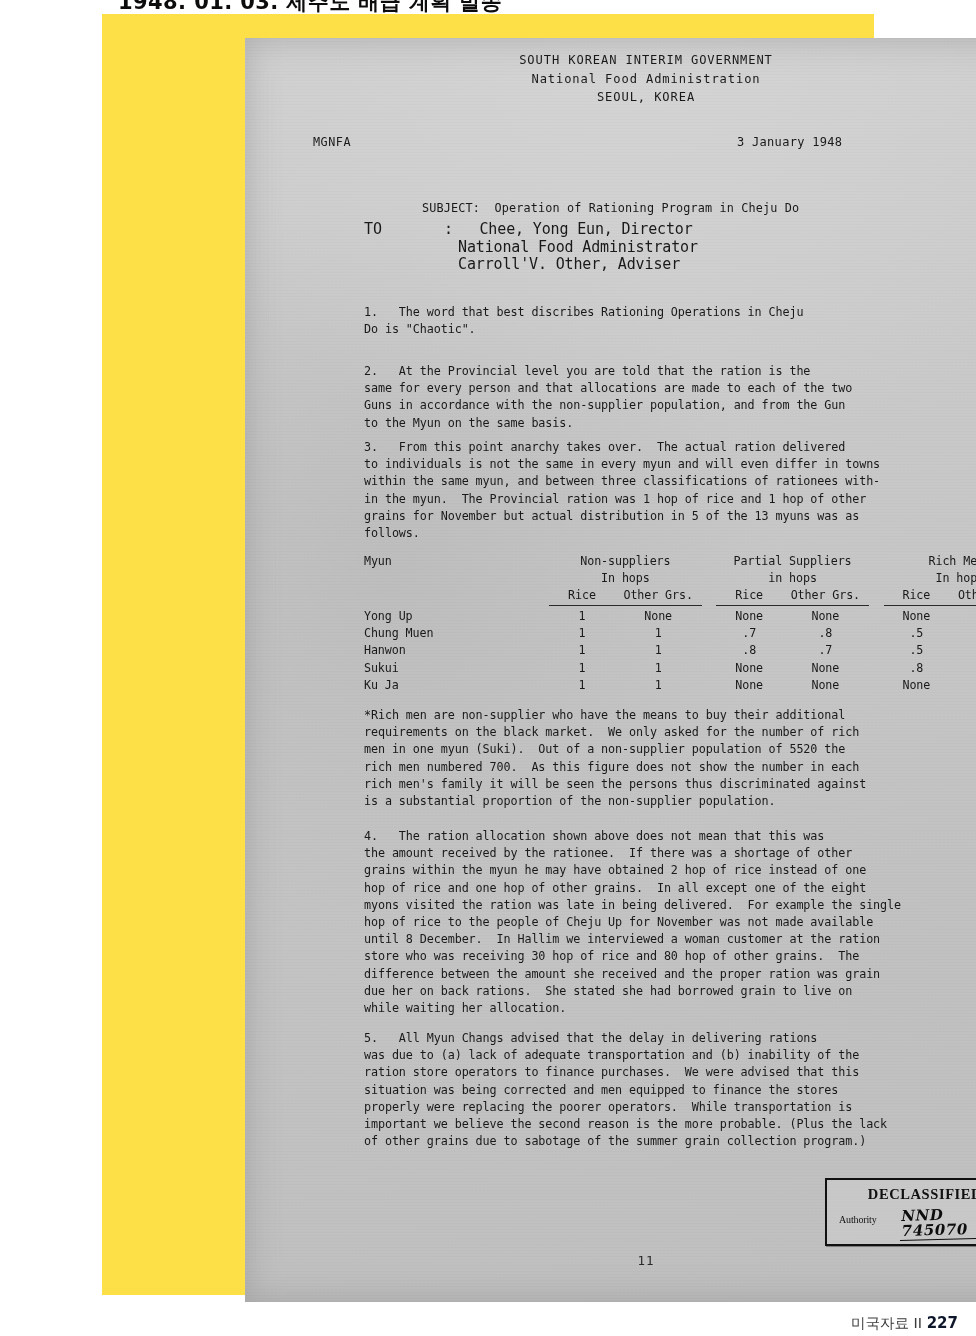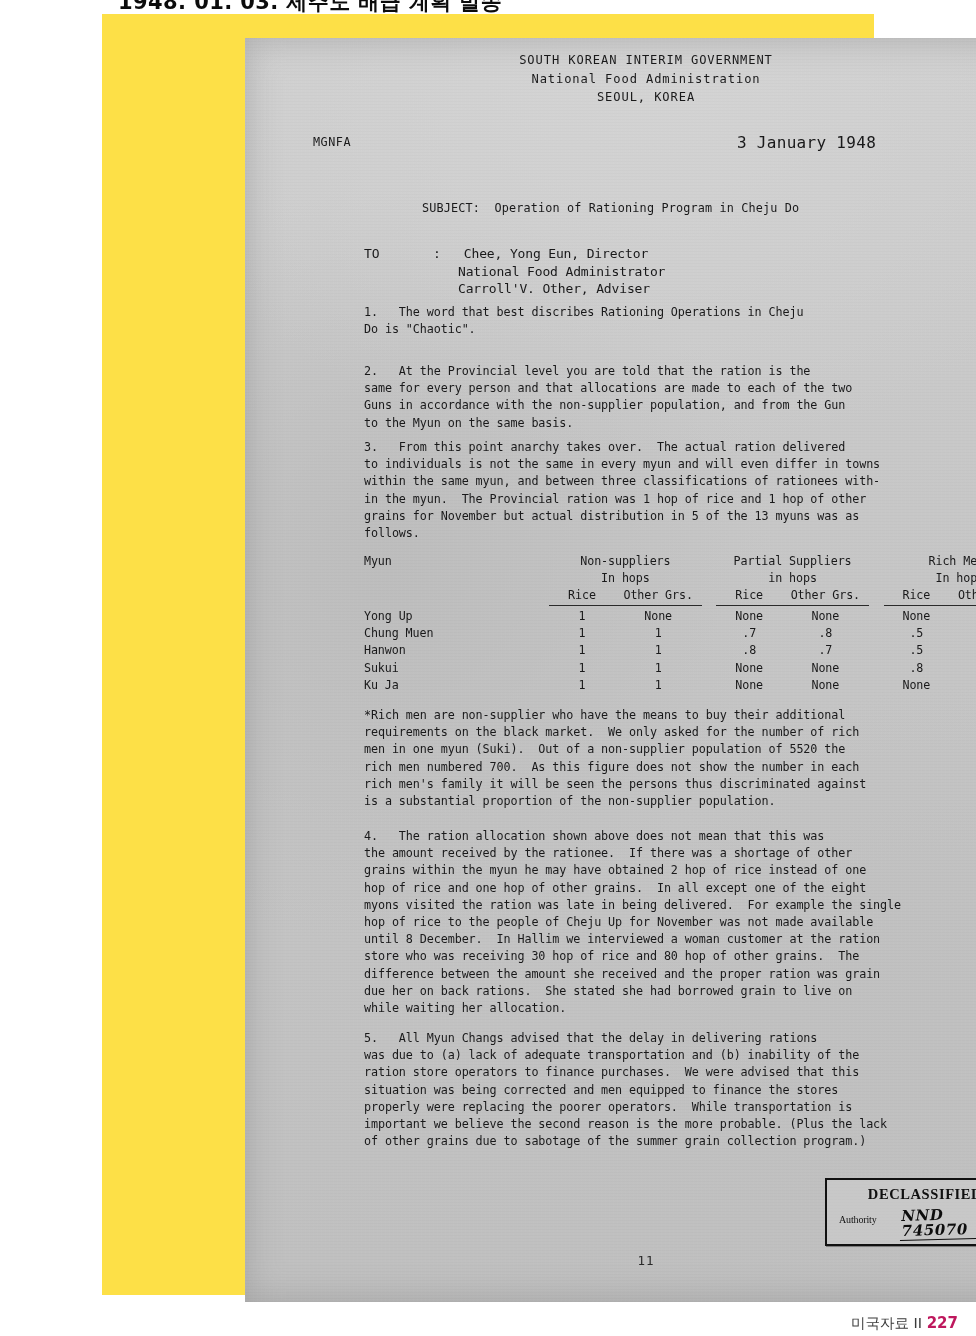--- a/index.html
+++ b/index.html
@@ -105,41 +105,40 @@
   }
   #ref-code {
     position: absolute;
     left: 68px; top: 0;
     font-size: 11.8px;
     letter-spacing: 0.5px;
   }
   #doc-date {
     position: absolute;
     left: 492px; top: 0;
-    font-size: 16px;
+    font-size: 12px;
     letter-spacing: 0.3px;
   }
 
   
   #subject-row {
     position: absolute;
     left: 119px; top: 148px;
     font-size: 11.8px;
     white-space: pre;
     letter-spacing: 0.15px;
   }
   #subject-label { margin-right: 0; }
 
   
   #to-block {
     position: absolute;
     left: 119px; top: 183px;
-    font-size: 13px;
+    font-size: 15px;
     line-height: 17.6px;
-    margin-top: 24px;
   }
   #to-block .to-head { position: relative; white-space: pre; }
   #to-block .to-line { padding-left: 94px; white-space: pre; }
 
   
   .para {
     position: absolute;
     left: 119px;
     width: 660px;
     white-space: pre-wrap;
@@ -265,21 +264,21 @@
     position: absolute;
     right: 18px;
     top: 1px;
     font-family: "DejaVu Sans", sans-serif;
     font-size: 14.5px;
     color: #3a3a3a;
     white-space: nowrap;
   }
   #footer-citation-text .cite-page {
     font-weight: bold;
-    color: #be185d;
+    color: #0f172a;
     font-size: 15px;
   }
 </style>
 </head>
 <body>
 
 <div id="caption-band">
   <div id="caption-text">1948. 01. 03. 제주도 배급 계획 발송</div>
 </div>
 

